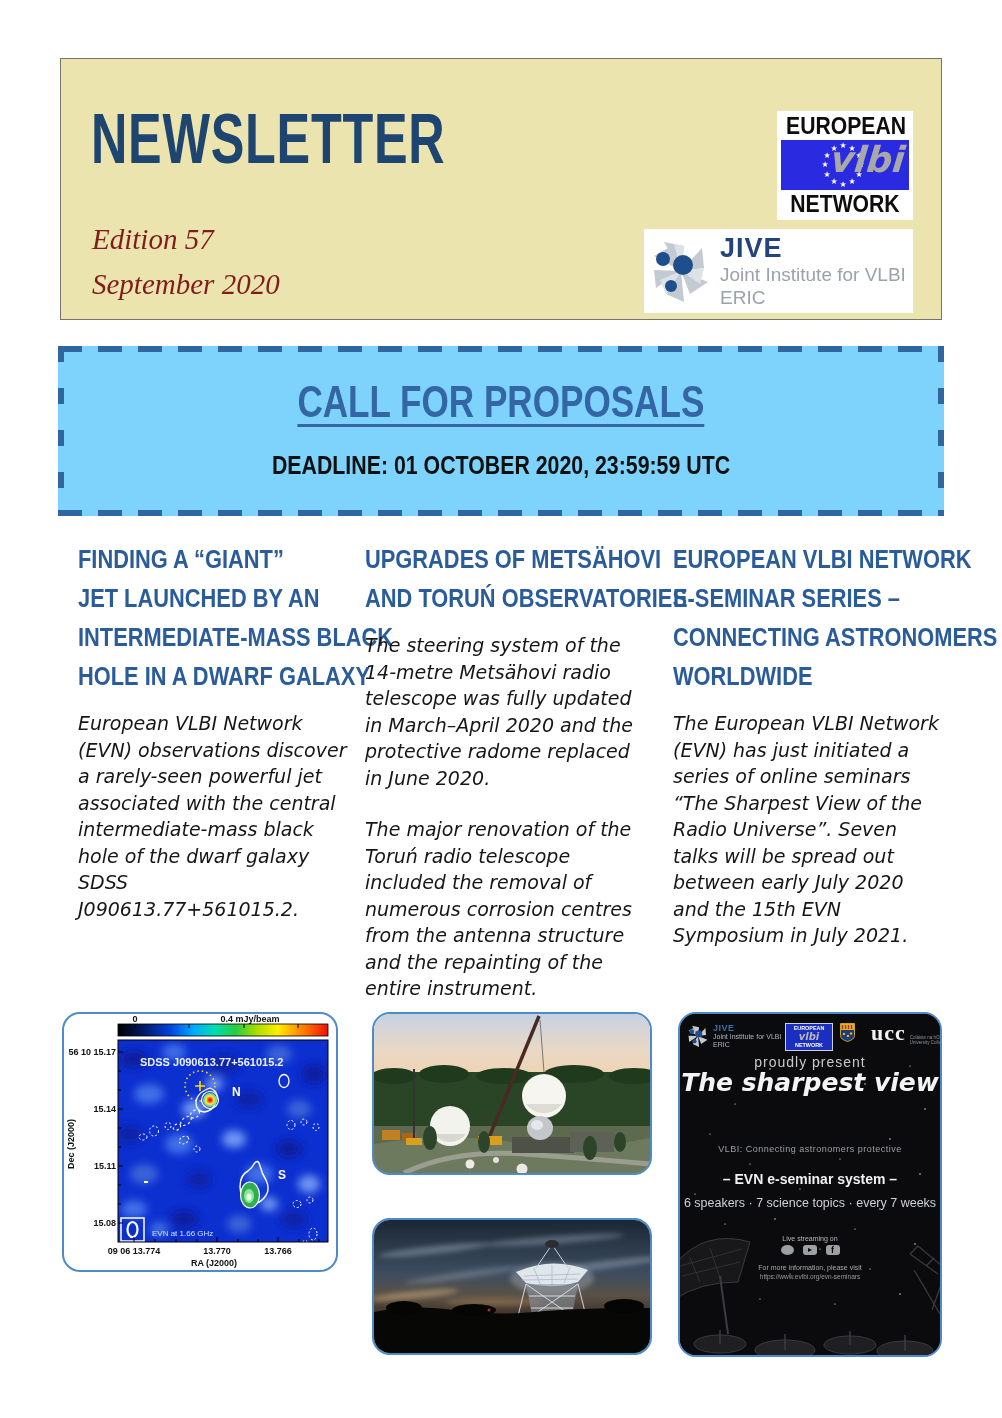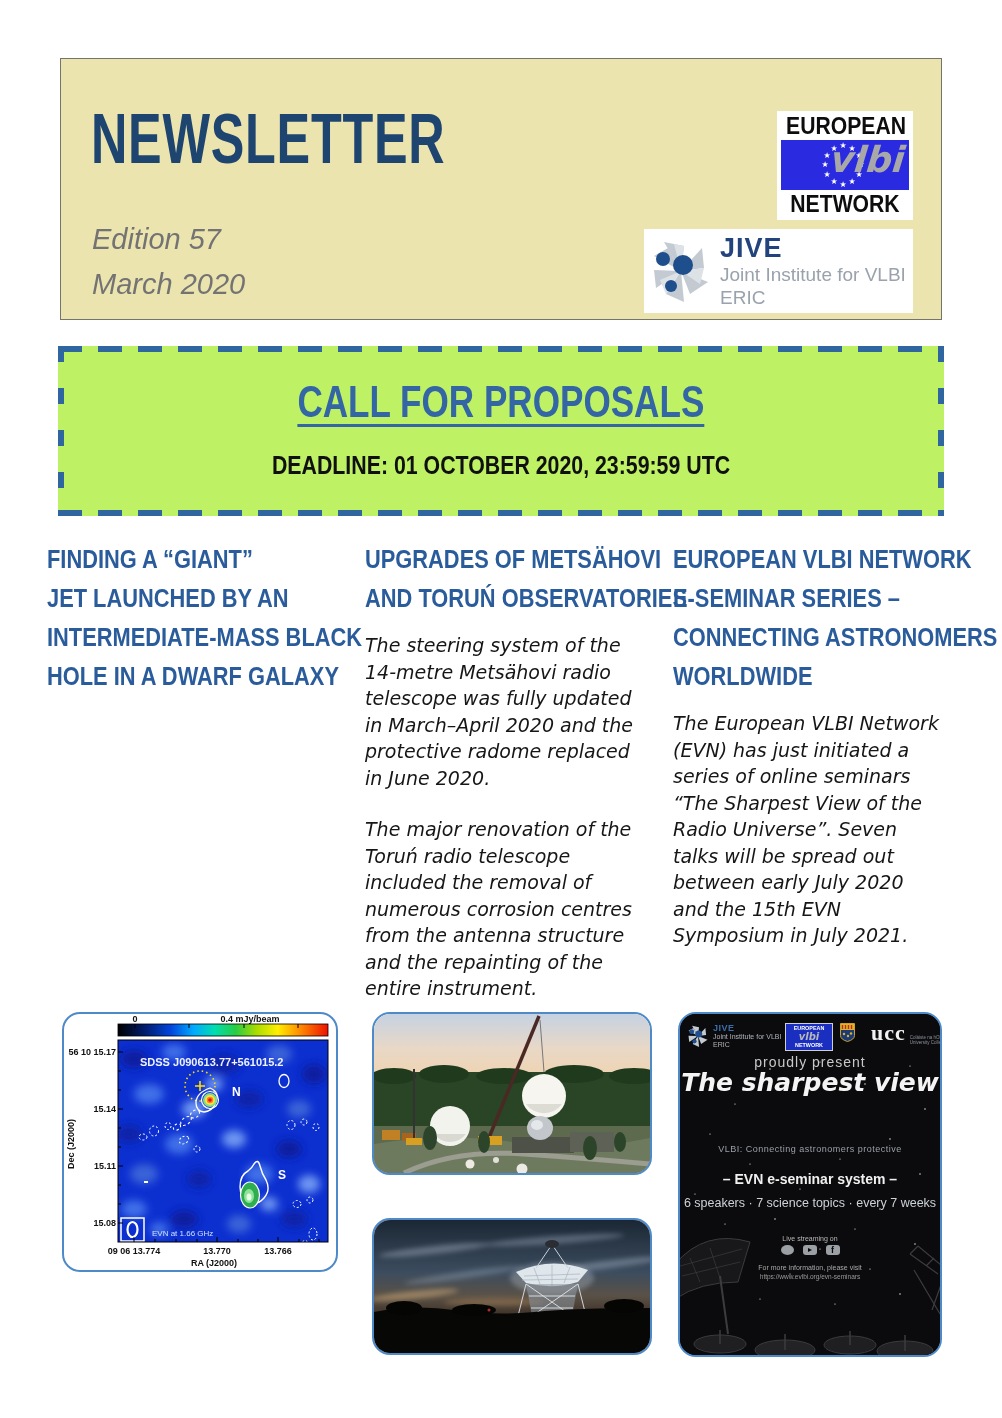--- a/index.html
+++ b/index.html
@@ -5,54 +5,54 @@
   html,body{margin:0;padding:0;background:#fff;}
   #page{position:relative;width:1002px;height:1418px;background:#ffffff;overflow:hidden;
         font-family:"Liberation Sans",sans-serif;}
 
   
   .header-box{position:absolute;left:60px;top:58px;width:882px;height:262px;
               background:#ece4ae;border:1px solid #75756b;box-sizing:border-box;}
   .newsletter-title{position:absolute;left:30px;top:44px;font-size:70px;font-weight:bold;
               color:#1e4570;white-space:nowrap;letter-spacing:1px;
               transform:scaleX(0.72);transform-origin:left top;line-height:1.05;}
-  .edition{position:absolute;left:31px;top:158px;font-family:Liberation Sans, sans-serif;
-           font-style:italic;font-size:29px;color:#737373;line-height:1.55;}
+  .edition{position:absolute;left:31px;top:158px;font-family:Liberation Serif, serif;
+           font-style:italic;font-size:29px;color:#7f1d1d;line-height:1.55;}
 
   .evn-logo{position:absolute;left:716px;top:52px;width:136px;background:#ffffff;
             padding:3px 4px 4px 4px;box-sizing:border-box;text-align:center;}
   .evn-word{font-weight:bold;color:#0d0d0d;font-size:23px;white-space:nowrap;
             transform:scaleX(0.92);transform-origin:center;display:block;line-height:1.05;}
   .evn-mid{position:relative;height:50px;background:#2a2ae0;margin:2px 0;overflow:hidden;}
   .evn-script{position:absolute;right:4px;top:2px;font-family:"DejaVu Sans",sans-serif;
               font-style:italic;font-weight:bold;font-size:36px;color:#a8a8a8;
               transform:skewX(-6deg);line-height:1;}
 
   .jive-logo{position:absolute;left:583px;top:170px;width:269px;height:84px;background:#ffffff;
              display:flex;align-items:center;box-sizing:border-box;padding:4px 6px;}
   .jive-text{margin-left:8px;line-height:1.08;}
   .jive-name{color:#23437c;font-weight:bold;font-size:27px;letter-spacing:1px;}
   .jive-sub{color:#9aa2ac;font-size:19px;margin-top:2px;white-space:nowrap;}
 
   
-  .cfp-box{position:absolute;left:58px;top:346px;width:886px;height:170px;background:#bef264;}
+  .cfp-box{position:absolute;left:58px;top:346px;width:886px;height:170px;background:#7dd3fc;}
   .dash-h{position:absolute;left:0;width:100%;height:6px;
           background:repeating-linear-gradient(90deg,#2f669f 0 24px,transparent 24px 40px);}
   .dash-v{position:absolute;top:0;width:6px;height:100%;
           background:repeating-linear-gradient(180deg,#2f669f 0 16px,transparent 16px 42px);}
   .cfp-inner{position:absolute;left:0;top:0;width:100%;text-align:center;}
   .cfp-title{display:inline-block;margin-top:30px;font-size:45px;font-weight:bold;color:#3465a4;
              transform:scaleX(0.78);white-space:nowrap;
              text-decoration:underline;text-decoration-thickness:3px;text-underline-offset:7px;}
   .cfp-deadline{display:block;margin-top:22px;font-size:26px;font-weight:bold;color:#101010;
              transform:scaleX(0.82);white-space:nowrap;}
 
   
   .col{position:absolute;top:540px;width:272px;}
-  .col1{left:47px;} .col2{left:365px;} .col3{left:673px;}
+  .col1{left:78px;} .col2{left:365px;} .col3{left:673px;}
   .article-title{color:#2a5c9c;font-weight:bold;font-size:26px;line-height:39px;
                  transform:scaleX(0.84);transform-origin:left top;width:119%;}
   .article-title div{white-space:nowrap;}
   .article-body{margin-top:14px;font-family:"DejaVu Sans",sans-serif;font-style:italic;
                 font-size:19px;line-height:26.5px;color:#161616;}
   .article-body p{margin:0 0 25px 0;}
 
   
   .fig{position:absolute;border:2px solid #4e8ac8;border-radius:18px;overflow:hidden;
        box-sizing:border-box;background:#fff;}
@@ -101,21 +101,21 @@
 </style>
 </head>
 <body>
 
 <div id="page">
 
   <div class="header-box">
     <div class="newsletter-title">NEWSLETTER</div>
     <div class="edition">
       <div>Edition 57</div>
-      <div>March 2020</div>
+      <div>September 2020</div>
     </div>
 
     <div class="evn-logo">
       <span class="evn-word">EUROPEAN</span>
       <div class="evn-mid">
         <svg width="52" height="50" viewBox="0 0 52 50">
           <g fill="#ffffff">
             <text x="24" y="8" font-size="8" text-anchor="middle">★</text>
             <text x="33" y="11" font-size="8" text-anchor="middle">★</text>
             <text x="40" y="18" font-size="8" text-anchor="middle">★</text>
@@ -172,20 +172,23 @@
       <span class="cfp-deadline">DEADLINE: 01 OCTOBER 2020, 23:59:59 UTC</span>
     </div>
   </div>
 
   <div class="col col1">
     <div class="article-title">
       <div>FINDING A “GIANT”</div>
       <div>JET LAUNCHED BY AN</div>
       <div>INTERMEDIATE-MASS BLACK</div>
       <div>HOLE IN A DWARF GALAXY</div>
+    </div>
+    <div class="article-body">
+      <p>European VLBI Network (EVN) observations discover a rarely-seen powerful jet associated with the central intermediate-mass black hole of the dwarf galaxy SDSS J090613.77+561015.2.</p>
     </div>
   </div>
 
   <div class="col col2">
     <div class="article-title">
       <div>UPGRADES OF METSÄHOVI</div>
       <div>AND TORUŃ OBSERVATORIES</div>
     </div>
     <div class="article-body">
       <p>The steering system of the 14-metre Metsähovi radio telescope was fully updated in March–April 2020 and the protective radome replaced in June 2020.</p>

